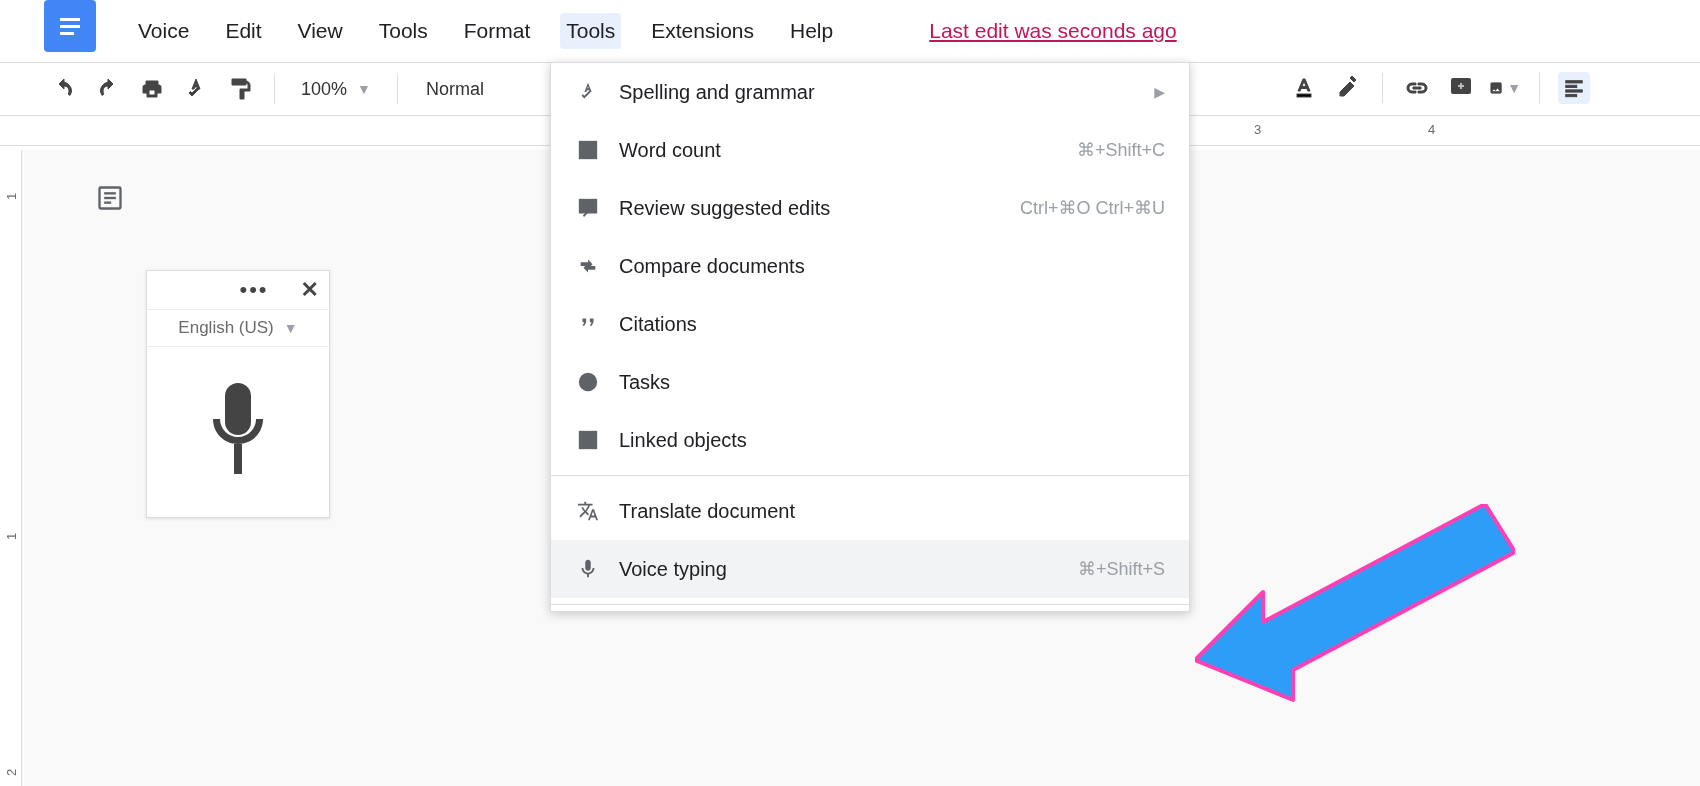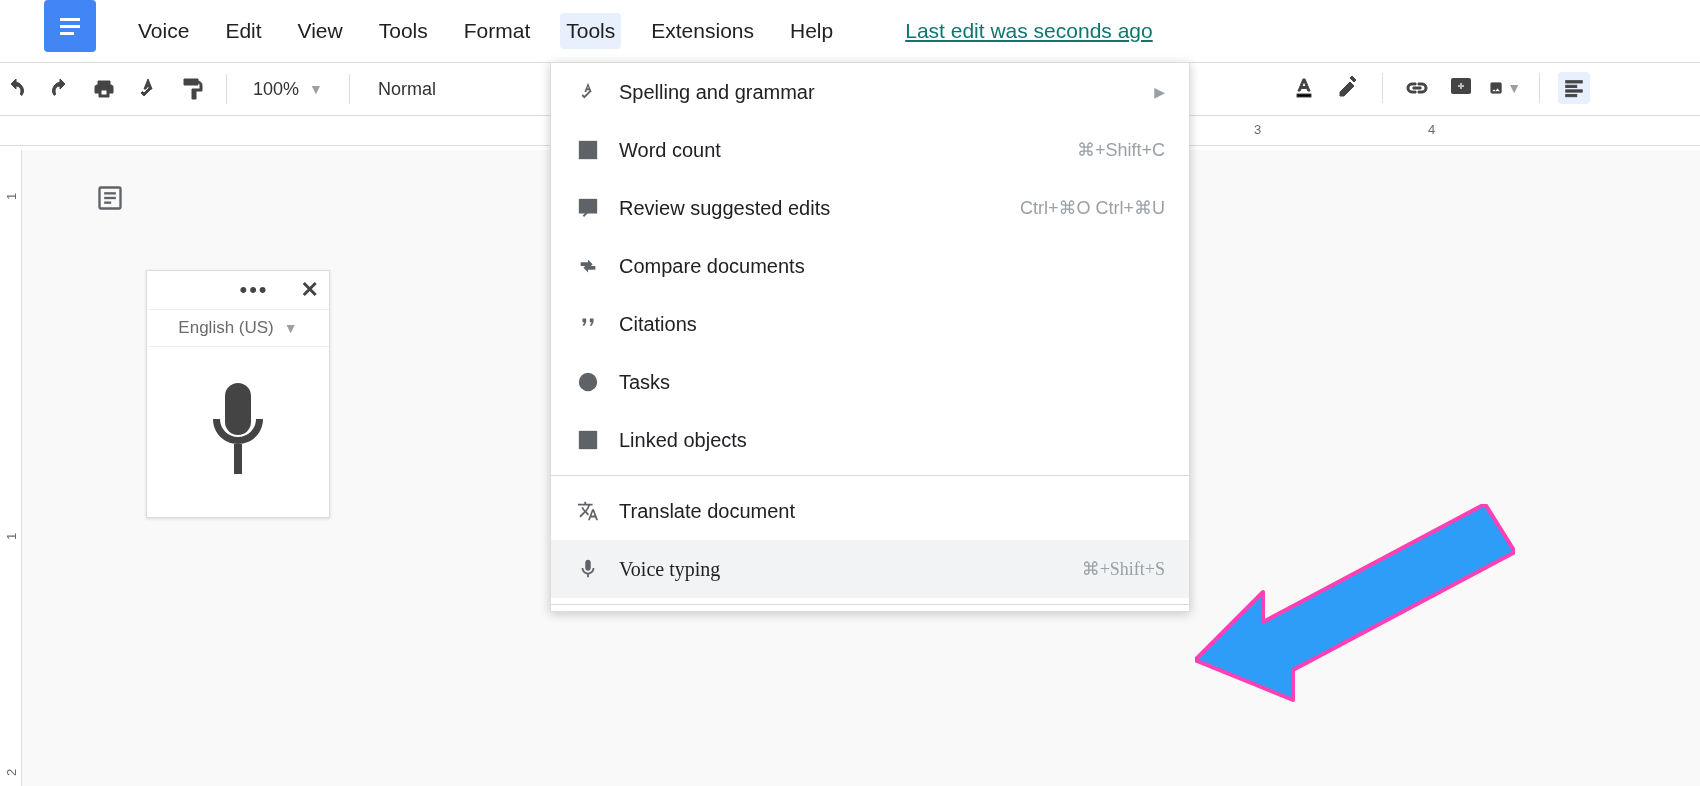--- a/index.html
+++ b/index.html
@@ -3,43 +3,43 @@
 <meta charset="utf-8">
 <style>
 * { box-sizing: border-box; margin: 0; padding: 0; }
 body { font-family: Arial, "Helvetica Neue", Helvetica, sans-serif; background: #fff; width: 1700px; height: 786px; overflow: hidden; position: relative; }
 .header { display: flex; align-items: center; height: 62px; padding-left: 40px; }
 .docs-logo { width: 52px; height: 52px; background: #4285f4; border-radius: 4px; display: flex; align-items: center; justify-content: center; position: absolute; left: 44px; top: 0; }
 .docs-logo svg { fill: #fff; }
 .menubar { display: flex; align-items: center; gap: 24px; margin-left: 92px; }
 .menu-item { font-size: 21px; color: #202124; padding: 6px 6px; cursor: pointer; }
 .menu-item.active { background: #e8f0fe; border-radius: 4px; }
-.edit-status { font-size: 21px; color: #0f766e; text-decoration: underline; margin-left: 42px; cursor: pointer; }
-.toolbar { display: flex; align-items: center; height: 54px; border-top: 1px solid #dadce0; border-bottom: 1px solid #dadce0; background: #fff; gap: 12px; }
+.edit-status { font-size: 21px; color: #be185d; text-decoration: underline; margin-left: 66px; cursor: pointer; }
+.toolbar { display: flex; align-items: center; height: 54px; border-top: 1px solid #dadce0; border-bottom: 1px solid #dadce0; padding-left: 48px; background: #fff; gap: 12px; }
 .tb-btn { width: 32px; height: 32px; display: flex; align-items: center; justify-content: center; cursor: pointer; color: #444; }
 .tb-btn svg { fill: #444; stroke: #444; }
 .tb-sep { width: 1px; height: 30px; background: #dadce0; margin: 0 6px; }
 .zoom { display: flex; align-items: center; font-size: 18px; color: #333; gap: 10px; padding: 0 8px; }
 .style-label { font-size: 18px; color: #333; padding: 0 10px; }
 .right-tb { position: absolute; right: 110px; top: 72px; display: flex; align-items: center; gap: 12px; }
 .tb-img-btn { display:flex; align-items:center; gap:4px; }
 .align-active { background: #e8f0fe; border-radius: 4px; padding: 4px; }
 .ruler { position: relative; height: 30px; border-bottom: 1px solid #dadce0; background: #fff; font-size: 13px; color: #6b6b6b; }
 .ruler .num { position: absolute; top: 6px; }
 .vruler { position: absolute; left: 0; top: 150px; width: 22px; height: 636px; border-right: 1px solid #dadce0; background:#fff; font-size:13px; color:#6b6b6b; }
 .vruler .num { position:absolute; left:4px; transform: rotate(-90deg); transform-origin: left top; }
 .canvas { position: absolute; left: 22px; top: 150px; right: 0; bottom: 0; background: #f9f9f9; }
 .doc-outline-icon { position:absolute; left:68px; top:28px; width:40px; height:40px; display:flex; align-items:center; justify-content:center; cursor:pointer; }
 .voice-widget { position: absolute; left: 124px; top: 120px; width: 184px; background: #fff; border: 1px solid #dadce0; box-shadow: 0 1px 3px rgba(0,0,0,.12); }
 .voice-widget .vw-top { display: flex; align-items: center; justify-content: flex-end; padding: 6px 10px; gap: 32px; }
 .voice-widget .vw-lang { border-top:1px solid #eee; border-bottom:1px solid #eee; padding: 8px 14px; font-size: 17px; color:#6b6b6b; display:flex; align-items:center; justify-content:center; gap:10px;}
 .voice-widget .vw-mic { display:flex; align-items:center; justify-content:center; height:170px; }
 .dropdown { position: absolute; left: 550px; top: 62px; width: 640px; background:#fff; box-shadow: 0 2px 10px rgba(0,0,0,.2); border:1px solid #dadce0; z-index:10; }
 .dd-item { display:flex; align-items:center; height:58px; padding: 0 24px; cursor:pointer; gap:18px; }
-.dd-item.highlight { background:#f1f3f4;font-family:Liberation Serif, serif; }
+.dd-item.highlight { background:#f1f3f4; }
 .dd-icon { width:26px; height:26px; display:flex; align-items:center; justify-content:center; color:#5f6368;}
 .dd-icon svg { fill:#5f6368; }
 .dd-label { font-size:20px; color:#202124; flex:1; }
 .dd-short { font-size:18px; color:#9aa0a6; }
 .dd-sep { height:1px; background:#dadce0; margin:6px 0; }
 .arrow-annotation { position:absolute; left:1195px; top:504px; pointer-events:none; }
 .chevron-small { font-size:14px; color:#9aa0a6; }
 </style>
 </head>
 <body>

